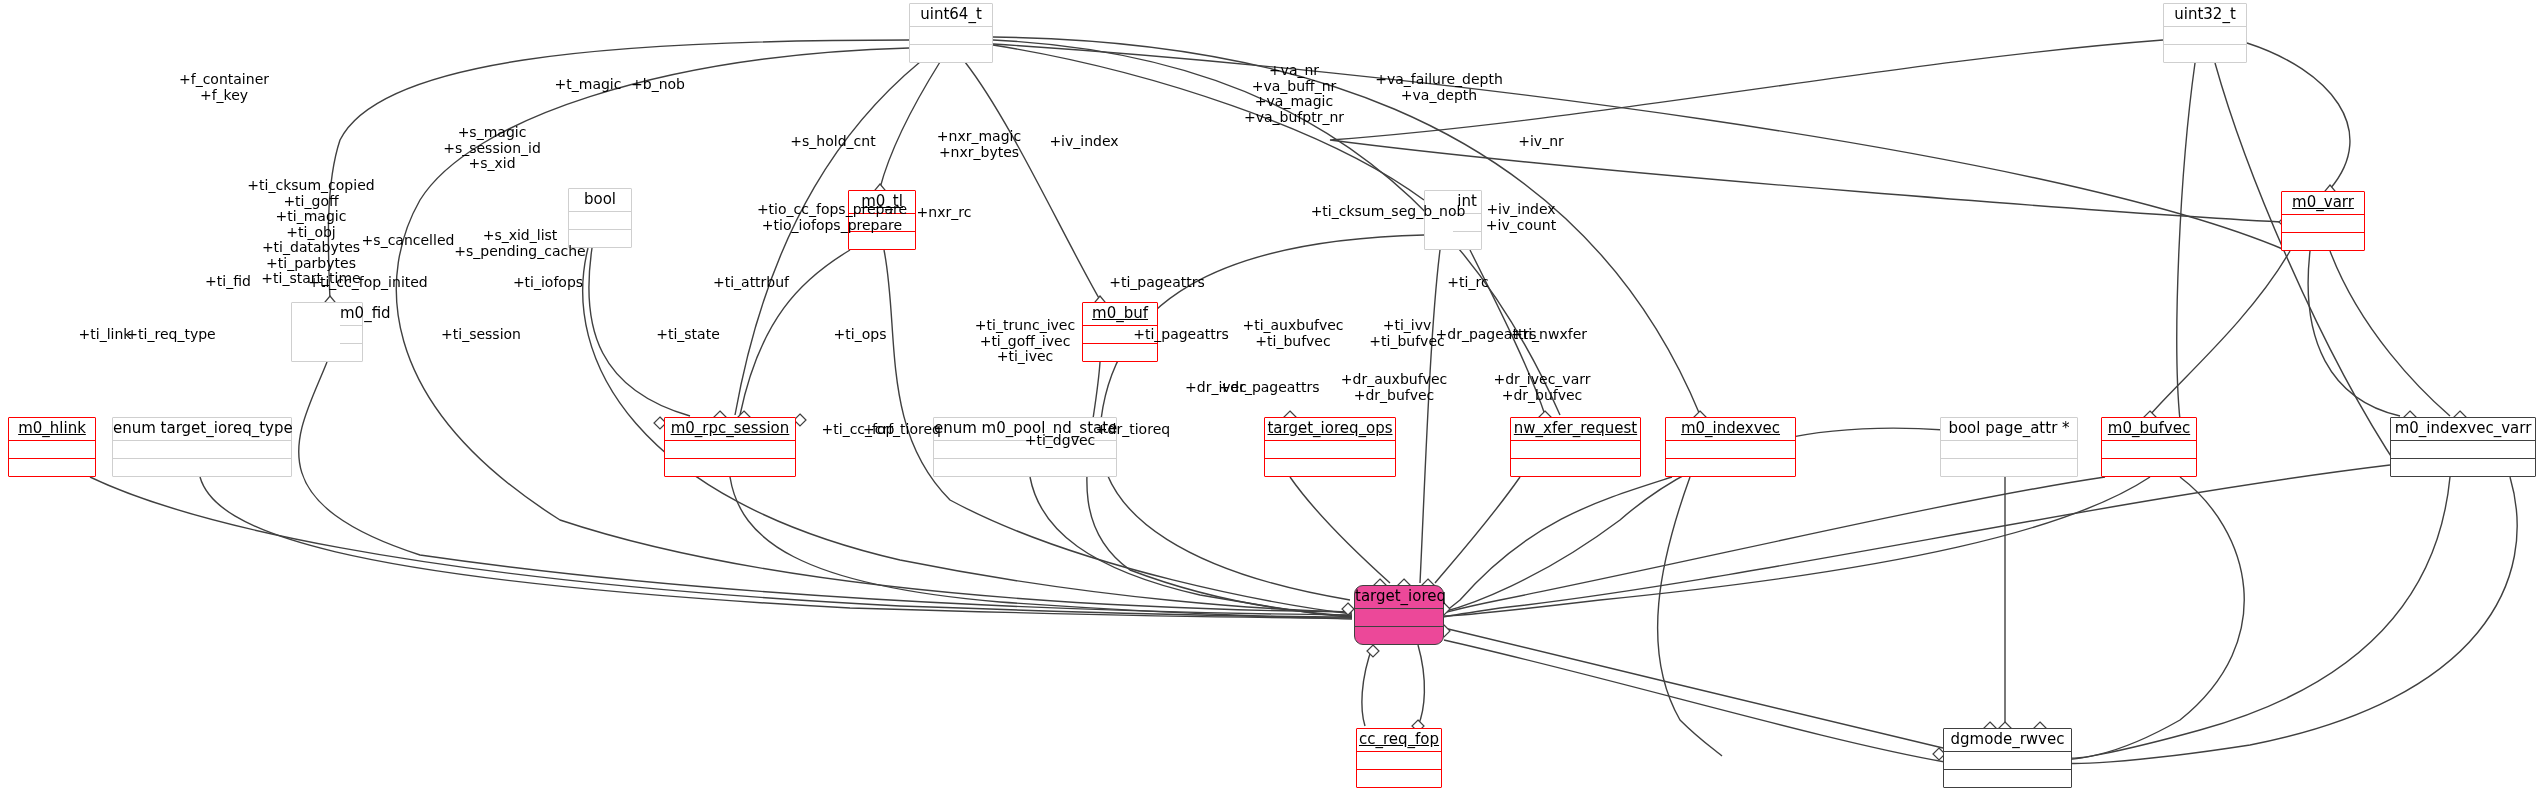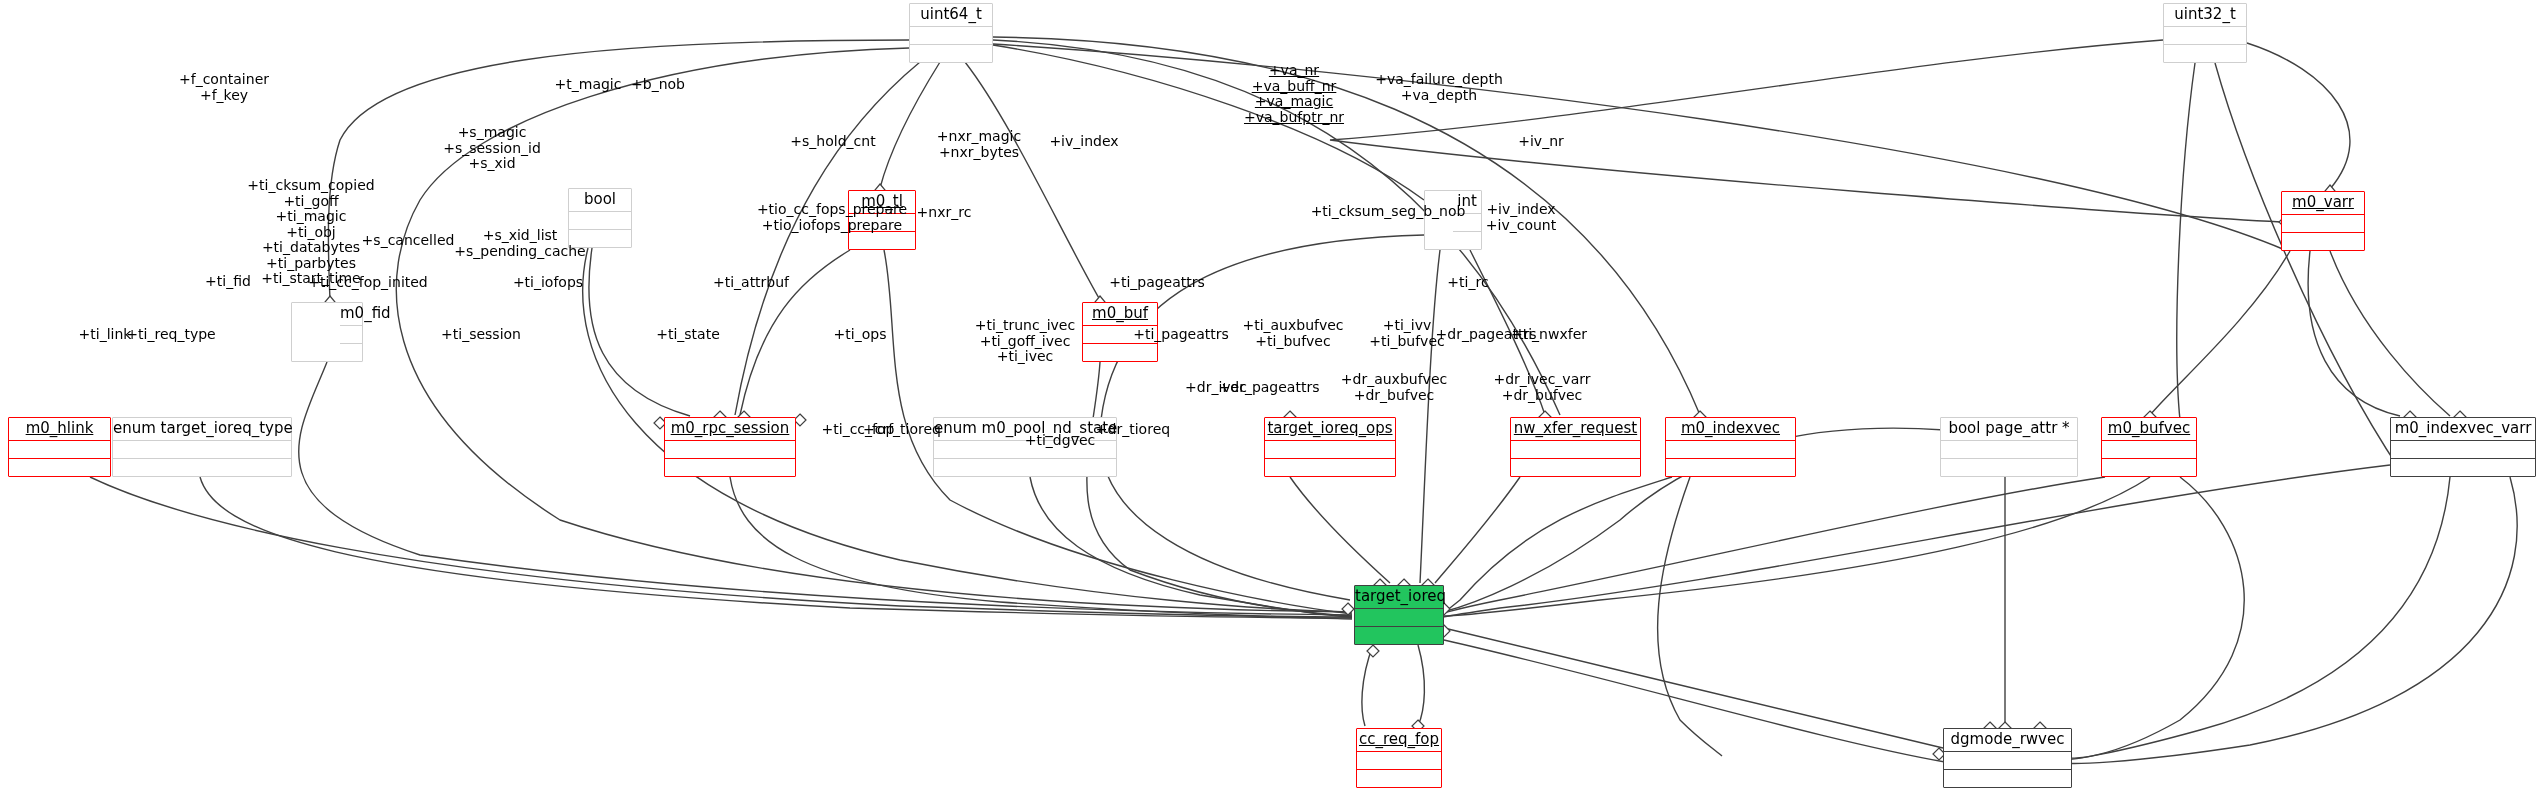--- a/index.html
+++ b/index.html
@@ -48,21 +48,22 @@
   .node.red { border-color: #ff0000; text-decoration: underline; }
   .node.red .title { border-bottom-color: #ff0000; }
   .node.red .row { border-bottom-color: #ff0000; }
 
   .node.dark { border-color: #404040; }
   .node.dark .title { border-bottom-color: #404040; }
   .node.dark .row { border-bottom-color: #404040; }
 
   .node.current {
     border-color: #404040;
-    background: #22c55e;
+    background: #ec4899;
+    border-radius: 9px;
   }
   .node.current .title { border-bottom-color: #404040; }
   .node.current .row { border-bottom-color: #404040; }
 
   .edgelabel {
     position: absolute;
     font-size: 14px;
     line-height: 15.5px;
     color: #000000;
     white-space: pre;
@@ -240,21 +241,21 @@
     <div class="row"></div>
     <div class="row last"></div>
   </div>
 
   <div class="node red" style="left:1082px;top:302px;width:76px;height:60px;">
     <div class="title">m0_buf</div>
     <div class="row"></div>
     <div class="row last"></div>
   </div>
 
-  <div class="node red" style="left:8px;top:417px;width:103px;height:60px;">
+  <div class="node red" style="left:8px;top:417px;width:88px;height:60px;">
     <div class="title">m0_hlink</div>
     <div class="row"></div>
     <div class="row last"></div>
   </div>
 
   <div class="node" style="left:112px;top:417px;width:180px;height:60px;">
     <div class="title">enum target_ioreq_type</div>
     <div class="row"></div>
     <div class="row last"></div>
   </div>
@@ -342,21 +343,21 @@
   <div class="edgelabel" style="left:520px;top:228px;">+s_xid_list
 +s_pending_cache</div>
   <div class="edgelabel" style="left:408px;top:233px;">+s_cancelled</div>
   <div class="edgelabel" style="left:833px;top:134px;">+s_hold_cnt</div>
   <div class="edgelabel" style="left:832px;top:202px;">+tio_cc_fops_prepare
 +tio_iofops_prepare</div>
   <div class="edgelabel" style="left:979px;top:129px;">+nxr_magic
 +nxr_bytes</div>
   <div class="edgelabel" style="left:944px;top:205px;">+nxr_rc</div>
   <div class="edgelabel" style="left:1084px;top:134px;">+iv_index</div>
-  <div class="edgelabel" style="left:1294px;top:63px;text-decoration:underline;">+va_nr
+  <div class="edgelabel" style="left:1294px;top:63px;">+va_nr
 +va_buff_nr
 +va_magic
 +va_bufptr_nr</div>
   <div class="edgelabel" style="left:1439px;top:72px;">+va_failure_depth
 +va_depth</div>
   <div class="edgelabel" style="left:1541px;top:134px;">+iv_nr</div>
   <div class="edgelabel" style="left:1388px;top:204px;">+ti_cksum_seg_b_nob</div>
   <div class="edgelabel" style="left:1521px;top:202px;">+iv_index
 +iv_count</div>
   <div class="edgelabel" style="left:228px;top:274px;">+ti_fid</div>

